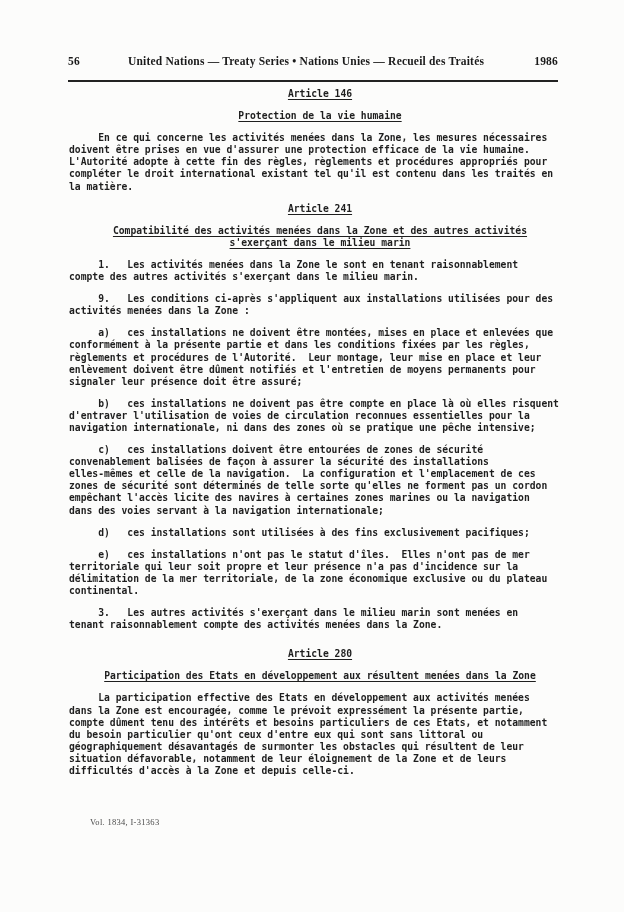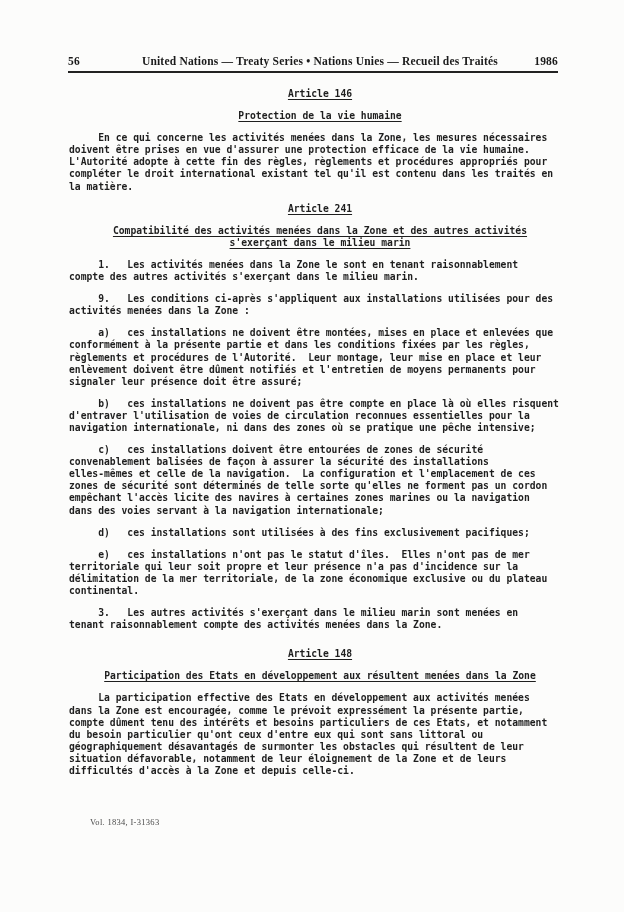--- a/index.html
+++ b/index.html
@@ -12,29 +12,29 @@
   }
   
   .header {
     position: absolute;
     left: 68px;
     top: 55px;
     width: 490px;
     display: flex;
     align-items: baseline;
     border-bottom: 2px solid #222;
-    padding-bottom: 4px;
+    padding-bottom: 13px;
     font-family: "Liberation Serif", serif;
     font-weight: bold;
     font-size: 11.5px;
     color: #1b1b1b;
     letter-spacing: 0.2px;
   }
   .header .pgnum { width: 60px; text-align: left; }
-  .header .htitle { flex: 1; text-align: right; }
+  .header .htitle { flex: 1; text-align: left; }
   .header .year { width: 60px; text-align: right; }
 
   
   .content {
     position: absolute;
     left: 69px;
     top: 88px;
     width: 502px;
     font-family: "DejaVu Sans Mono", "Liberation Mono", monospace;
     font-size: 9.7px;
@@ -116,21 +116,21 @@
       <div class="para">     d)   ces installations sont utilisées à des fins exclusivement pacifiques;</div>
       <div class="para">     e)   ces installations n'ont pas le statut d'îles.  Elles n'ont pas de mer
 territoriale qui leur soit propre et leur présence n'a pas d'incidence sur la
 délimitation de la mer territoriale, de la zone économique exclusive ou du plateau
 continental.</div>
       <div class="para">     3.   Les autres activités s'exerçant dans le milieu marin sont menées en
 tenant raisonnablement compte des activités menées dans la Zone.</div>
     </div>
 
     <div class="article article-gap-large">
-      <div class="article-number">Article 148</div>
+      <div class="article-number">Article 280</div>
       <div class="article-title">Participation des Etats en développement aux résultent menées dans la Zone</div>
       <div class="para">     La participation effective des Etats en développement aux activités menées
 dans la Zone est encouragée, comme le prévoit expressément la présente partie,
 compte dûment tenu des intérêts et besoins particuliers de ces Etats, et notamment
 du besoin particulier qu'ont ceux d'entre eux qui sont sans littoral ou
 géographiquement désavantagés de surmonter les obstacles qui résultent de leur
 situation défavorable, notamment de leur éloignement de la Zone et de leurs
 difficultés d'accès à la Zone et depuis celle-ci.</div>
     </div>
 

